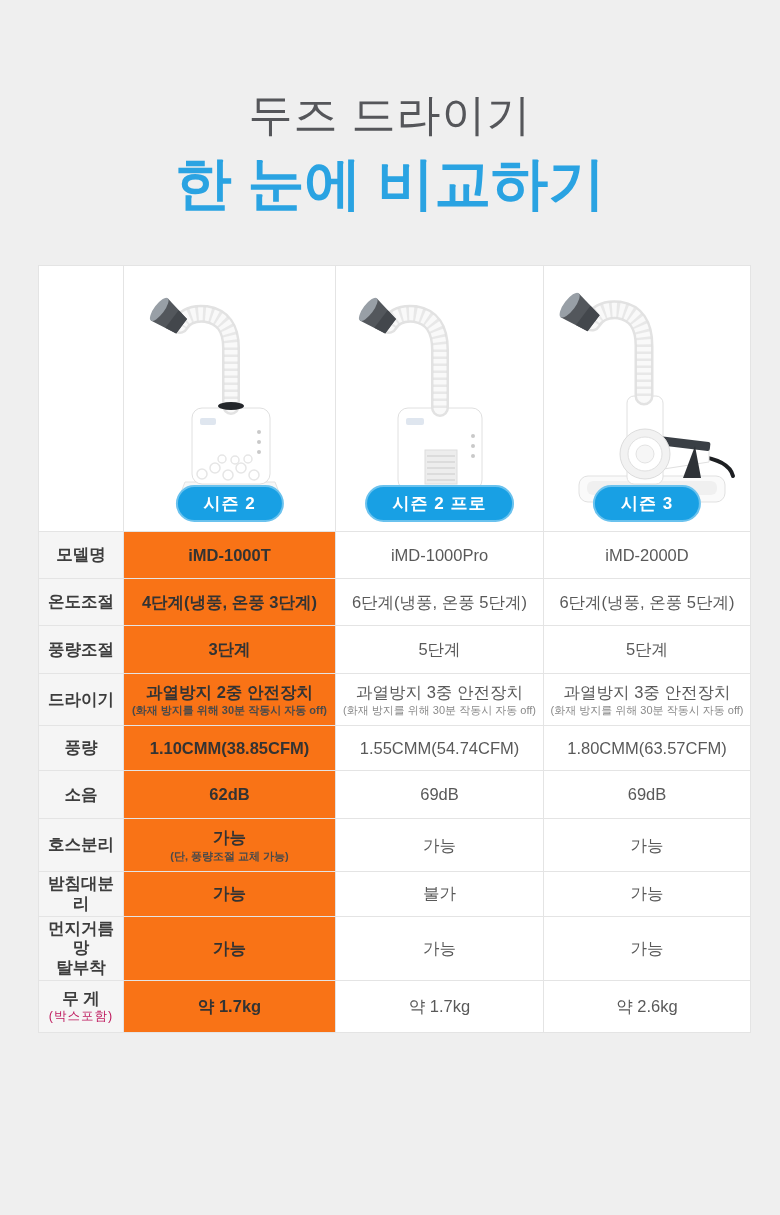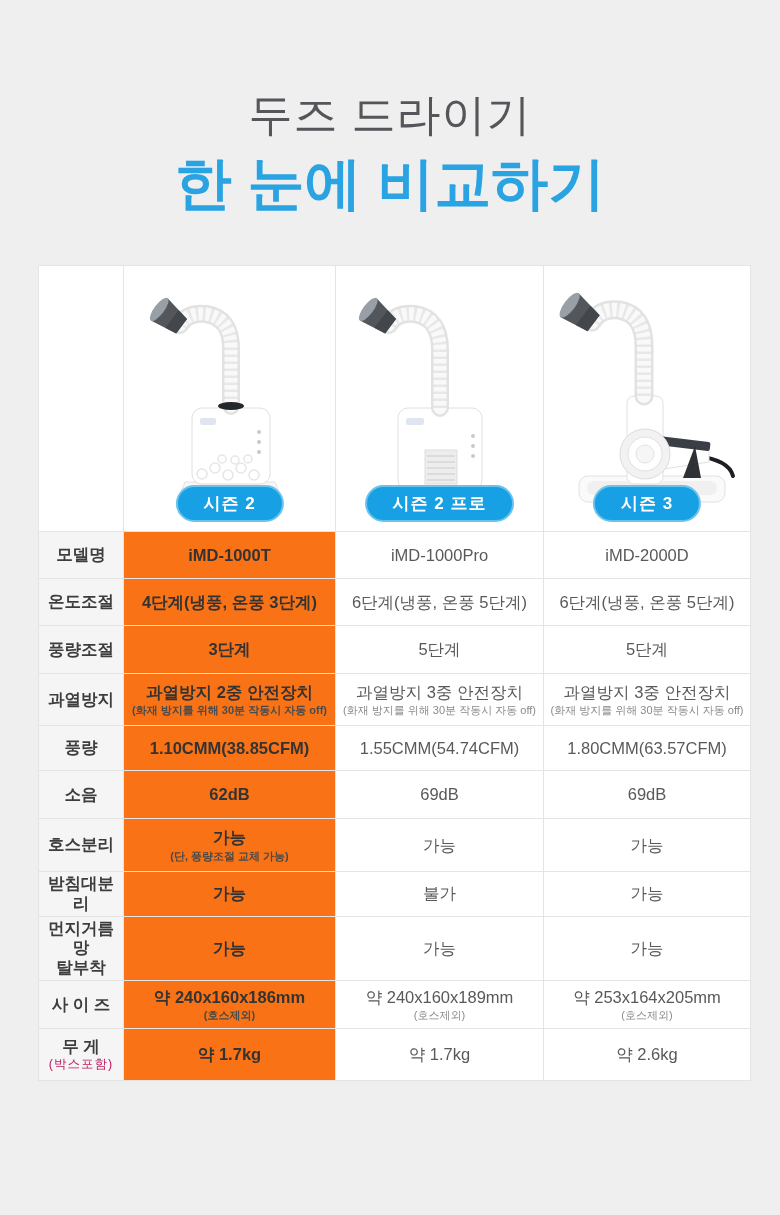--- a/index.html
+++ b/index.html
@@ -205,21 +205,21 @@
           </td>
       <td>
             <div class="main">5단계</div>
           </td>
       <td>
             <div class="main">5단계</div>
           </td>
     </tr>
     <tr class="h52">
       <th>
-            <div>과열방지</div>
+            <div>드라이기</div>
           </th>
       <td class="c1">
             <div class="main">과열방지 2중 안전장치</div>
             <div class="sub">(화재 방지를 위해 30분 작동시 자동 off)</div>
           </td>
       <td>
             <div class="main">과열방지 3중 안전장치</div>
             <div class="sub">(화재 방지를 위해 30분 작동시 자동 off)</div>
           </td>
       <td>
@@ -290,37 +290,20 @@
             <div class="lbl2">탈부착</div>
           </th>
       <td class="c1">
             <div class="main">가능</div>
           </td>
       <td>
             <div class="main">가능</div>
           </td>
       <td>
             <div class="main">가능</div>
-          </td>
-    </tr>
-    <tr class="h48">
-      <th>
-            <div>사 이 즈</div>
-          </th>
-      <td class="c1">
-            <div class="main">약 240x160x186mm</div>
-            <div class="sub">(호스제외)</div>
-          </td>
-      <td>
-            <div class="main">약 240x160x189mm</div>
-            <div class="sub">(호스제외)</div>
-          </td>
-      <td>
-            <div class="main">약 253x164x205mm</div>
-            <div class="sub">(호스제외)</div>
           </td>
     </tr>
     <tr class="h52">
       <th>
             <div>무     게</div>
             <div class="lbl-sub">(박스포함)</div>
           </th>
       <td class="c1">
             <div class="main">약 1.7kg</div>
           </td>

